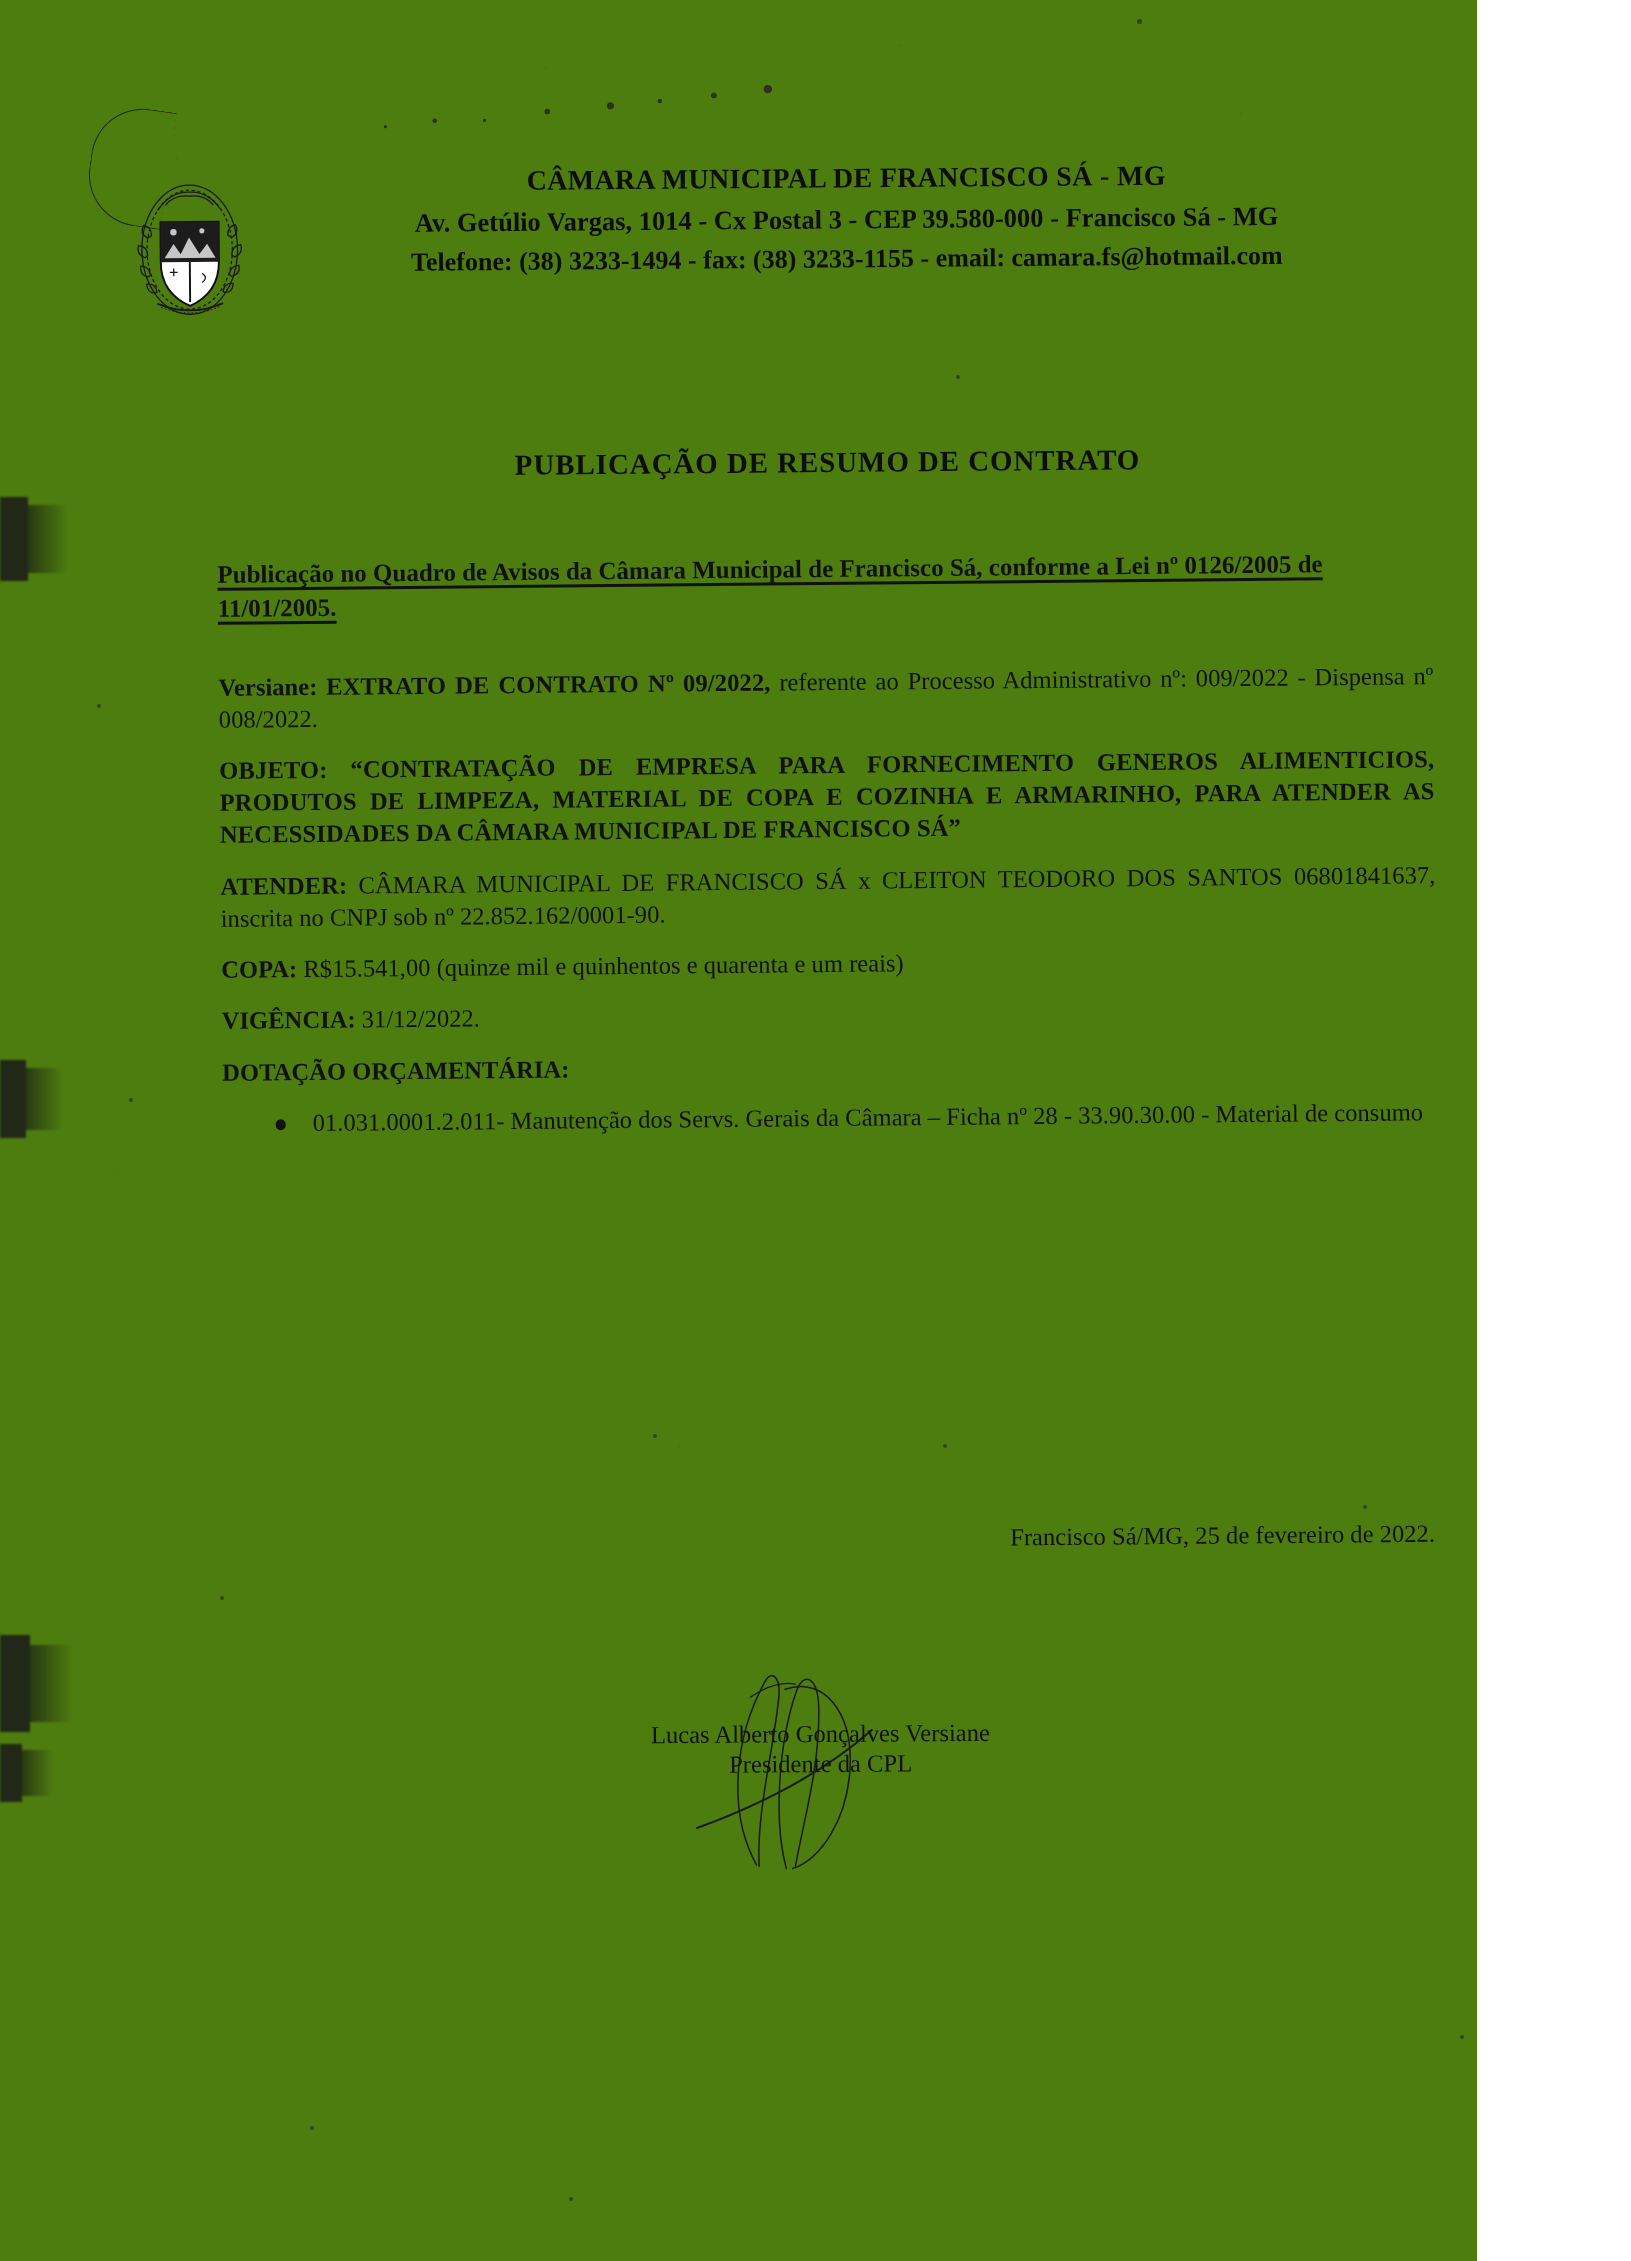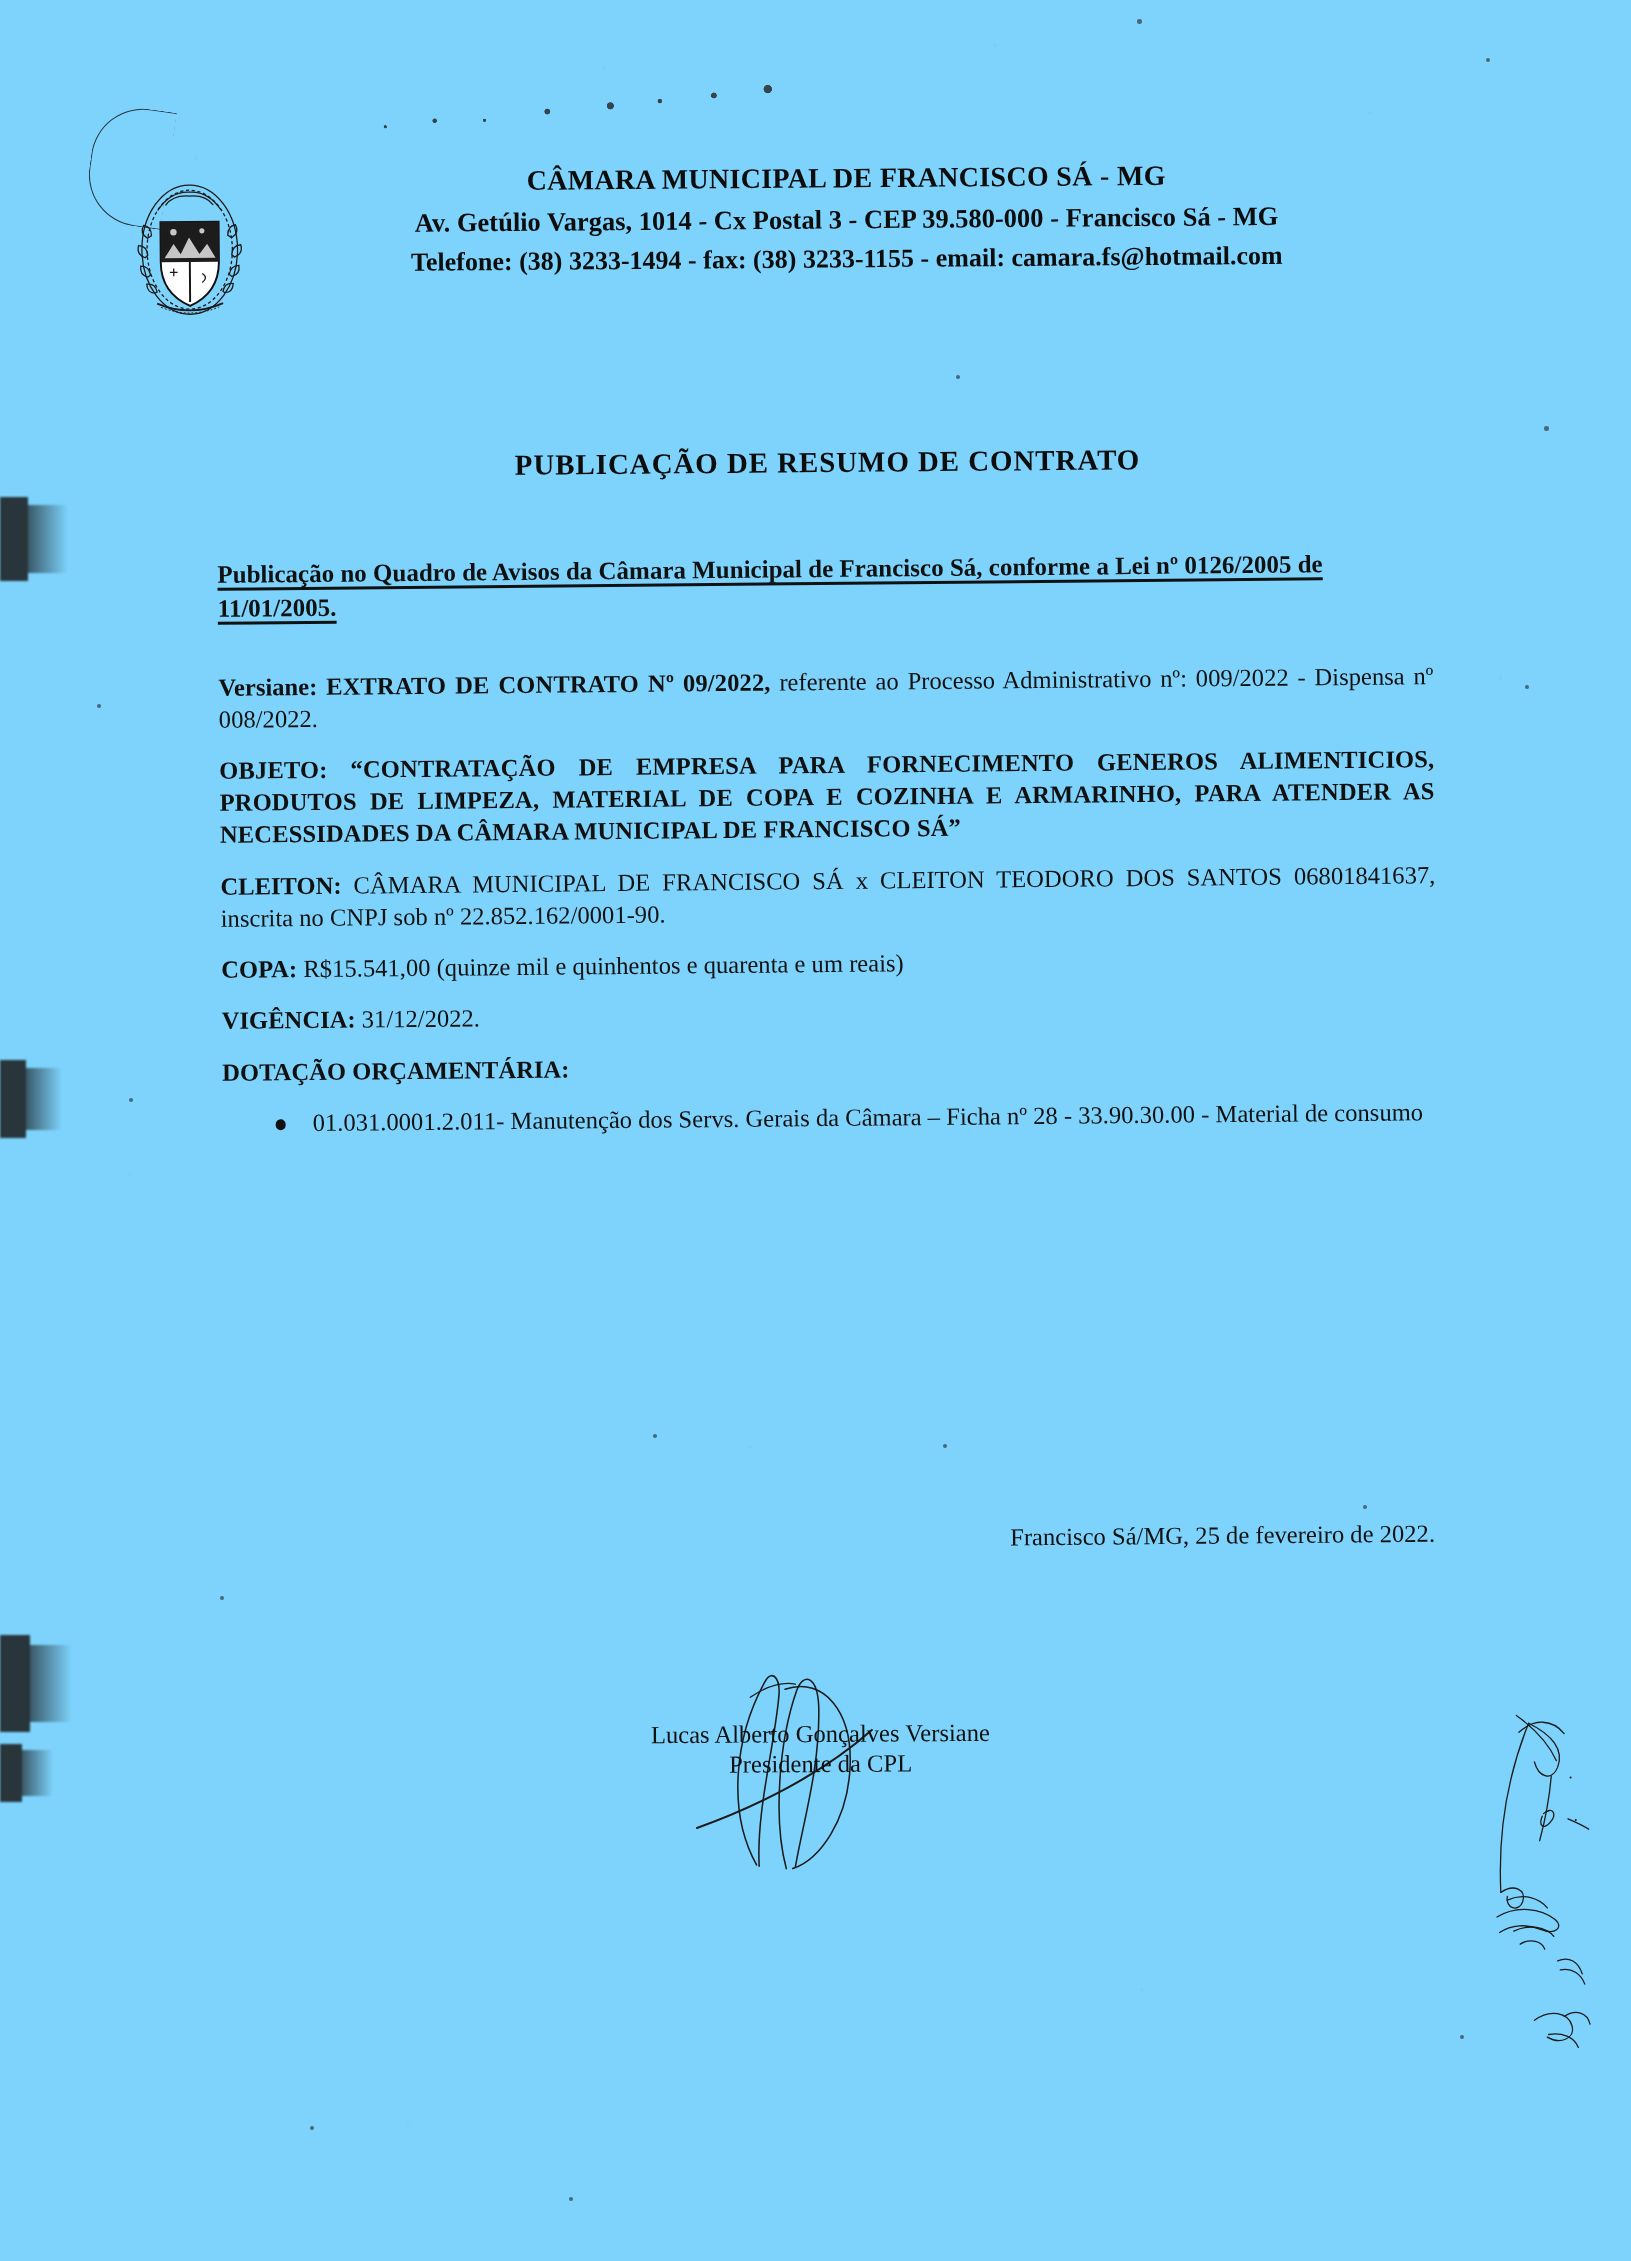--- a/index.html
+++ b/index.html
@@ -9,23 +9,23 @@
     background: #ffffff;
   }
   body {
     font-family: "Liberation Serif", "DejaVu Serif", serif;
     color: #111111;
   }
 
   
   .page {
     position: relative;
-    width: 1631px;
+    width: 1477px;
     height: 2261px;
-    background: #7dd3fc;
+    background: #4d7c0f;
     overflow: hidden;
   }
 
   
   .scan-noise {
     position: absolute;
     inset: 0;
     pointer-events: none;
     opacity: .55;
     background:
@@ -331,21 +331,21 @@
     <div class="gap-sm"></div>
 
     <p class="para allcaps-bold">
       <span>OBJETO:</span>
       <span>“CONTRATAÇÃO DE EMPRESA PARA FORNECIMENTO GENEROS ALIMENTICIOS, PRODUTOS DE LIMPEZA, MATERIAL DE COPA E COZINHA E ARMARINHO, PARA ATENDER AS NECESSIDADES DA CÂMARA MUNICIPAL DE FRANCISCO SÁ”</span>
     </p>
 
     <div class="gap-sm"></div>
 
     <p class="para">
-      <span class="lbl">CLEITON:</span>
+      <span class="lbl">ATENDER:</span>
       <span>CÂMARA MUNICIPAL DE FRANCISCO SÁ x CLEITON TEODORO DOS SANTOS 06801841637, inscrita no CNPJ sob nº 22.852.162/0001-90.</span>
     </p>
 
     <div class="gap-sm"></div>
 
     <p class="para">
       <span class="lbl">COPA:</span>
       <span>R$15.541,00 (quinze mil e quinhentos e quarenta e um reais)</span>
     </p>
 

